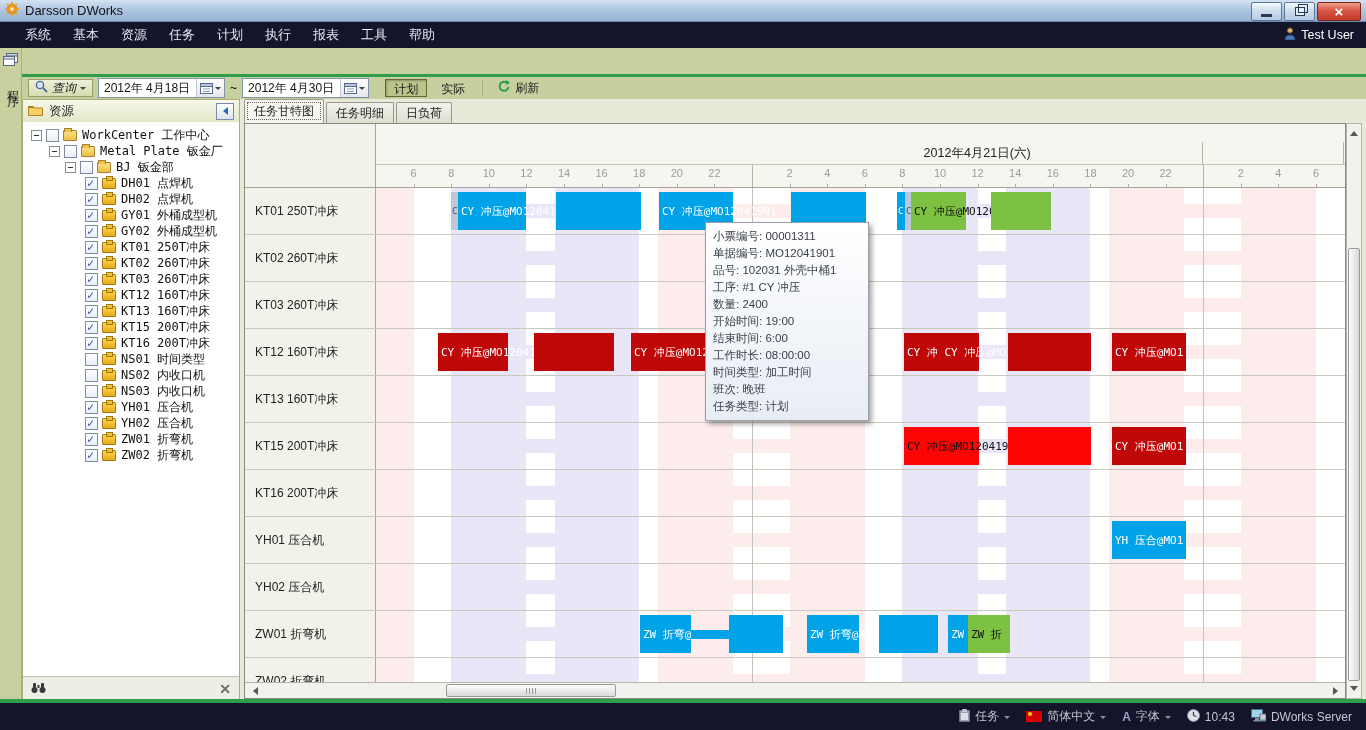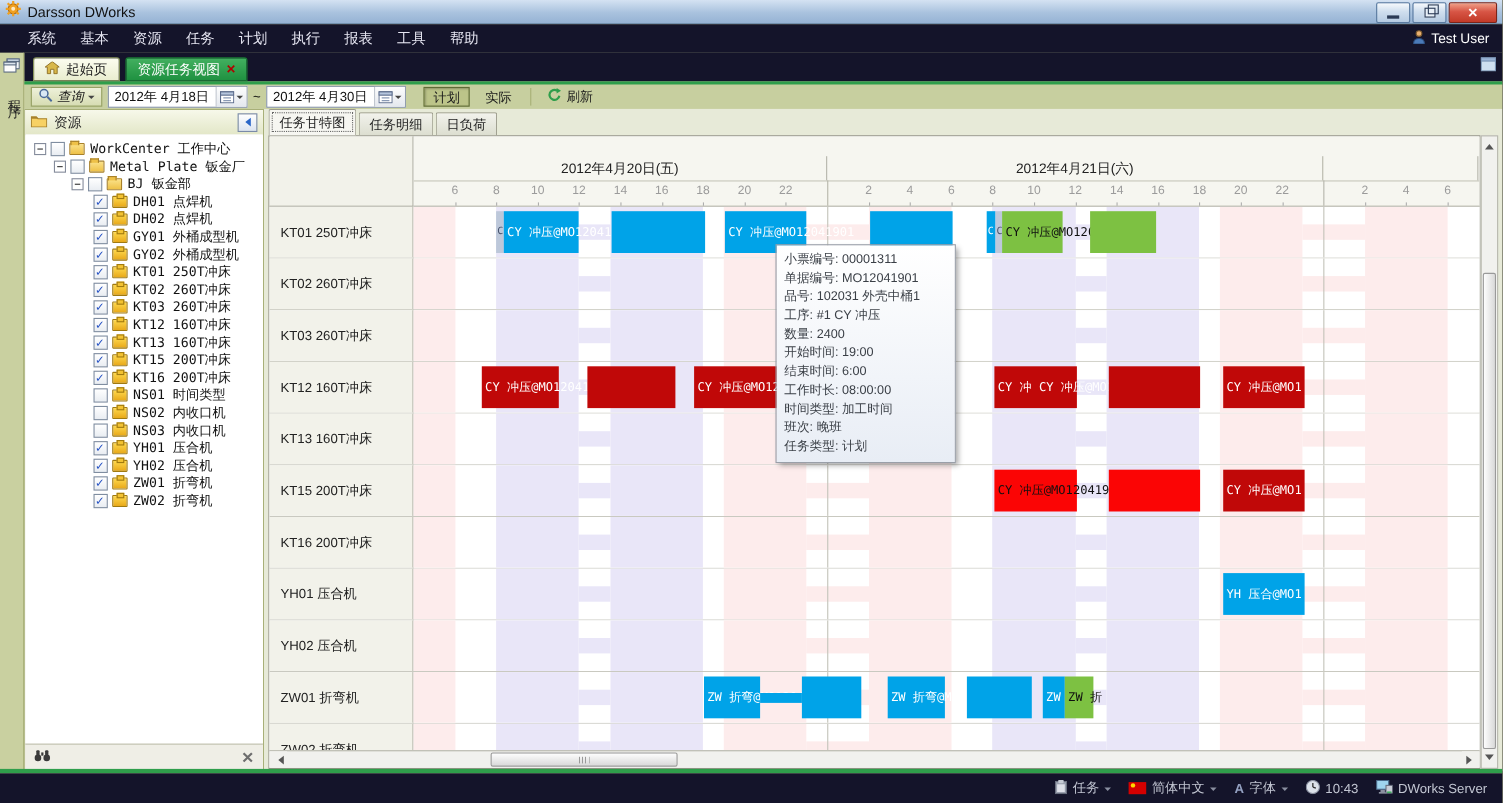--- a/index.html
+++ b/index.html
@@ -198,40 +198,20 @@
       <span>
         <svg width="12" height="13" viewBox="0 0 12 13">
             <circle cx="6" cy="3.5" r="2.6" fill="#e8b070" stroke="#7a5a30"></circle>
             <path d="M1 13 Q1 8 6 8 Q11 8 11 13 Z" fill="#4a7ab8" stroke="#2a4a78"></path>
           </svg>
       </span>
       <span>Test User</span>
     </div>
   </div>
 
-  <div class="tabstrip">
-    <div class="tab tab-home">
-      <span>
-        <svg width="13" height="12" viewBox="0 0 13 12">
-            <path d="M6.5 0 L13 5 L11 5 L11 11 L8 11 L8 7 L5 7 L5 11 L2 11 L2 5 L0 5 Z" fill="#d8b84a" stroke="#8a6a20" stroke-width="0.8"></path>
-          </svg>
-      </span>
-      <span>起始页</span>
-    </div>
-    <div class="tab tab-active">
-      <span>资源任务视图</span>
-      <span class="tab-close"></span>
-    </div>
-    <span class="strip-right-icon">
-      <svg width="14" height="13" viewBox="0 0 14 13">
-          <rect x="0.5" y="0.5" width="13" height="12" fill="#cfe0f0" stroke="#7a94b5"></rect>
-          <rect x="0.5" y="0.5" width="13" height="3" fill="#9ab4d5" stroke="#7a94b5"></rect>
-        </svg>
-    </span>
-  </div>
   <div class="greenline"></div>
 
   <div class="toolbar">
     <div class="tb-btn query">
       <span>
         <svg width="13" height="13" viewBox="0 0 13 13">
             <circle cx="5" cy="5" r="3.6" fill="#d8e8f4" stroke="#4a6a9a" stroke-width="1.4"></circle>
             <line x1="8" y1="8" x2="12" y2="12" stroke="#4a6a9a" stroke-width="1.8"></line>
           </svg>
       </span>
@@ -443,21 +423,20 @@
         </div>
       <div class="gtab">
           <span>日负荷</span>
         </div>
     </div>
 
     <div class="gantt">
       <div class="g-corner"></div>
       <div class="g-header">
         <div class="day-row" id="day-row">
-            <div class="day-cell" style="left: 0px; width: 376px;">2012年4月20日(五)</div>
             <div class="day-cell" style="left: 376px; width: 451.2px;">2012年4月21日(六)</div>
             <div class="day-cell" style="left: 827.2px; width: 141px;"></div>
           </div>
         <div class="hour-row" id="hour-row">
             <div class="tick-label" style="left: 27.6px;">6</div>
             <div class="tick-mark" style="left: 37.6px;"></div>
             <div class="tick-label" style="left: 65.2px;">8</div>
             <div class="tick-mark" style="left: 75.2px;"></div>
             <div class="tick-label" style="left: 102.8px;">10</div>
             <div class="tick-mark" style="left: 112.8px;"></div>
@@ -754,21 +733,21 @@
               </div>
               <div class="bar connector" style="left: 315px; width: 38px; background: rgb(0, 163, 232);"></div>
               <div class="bar" style="left: 353px; width: 54px; background: rgb(0, 163, 232);"></div>
               <div class="bar" style="left: 431px; width: 52px; background: rgb(0, 163, 232);">
                 <span class="bar-label" style="color: rgb(255, 255, 255);">ZW 折弯@MO12041901</span>
               </div>
               <div class="bar" style="left: 503px; width: 59px; background: rgb(0, 163, 232);"></div>
               <div class="bar" style="left: 572px; width: 20px; background: rgb(0, 163, 232);">
                 <span class="bar-label" style="color: rgb(255, 255, 255);">ZW</span>
               </div>
-              <div class="bar" style="left: 592px; width: 26px; background: rgb(125, 193, 66);">
+              <div class="bar" style="left: 592px; width: 42px; background: rgb(125, 193, 66);">
                 <span class="bar-label" style="color: rgb(16, 16, 16);">ZW 折</span>
               </div>
             </div>
           </div>
           <div class="grow">
             <div class="glabel">ZW02 折弯机</div>
             <div class="gchart">
               <div class="stripe s-pink" style="left: 0px; width: 37.6px;"></div>
               <div class="stripe s-lav" style="left: 75.2px; width: 75.2px;"></div>
               <div class="stripe s-lavmid" style="left: 150.4px; width: 28.2px;"></div>

